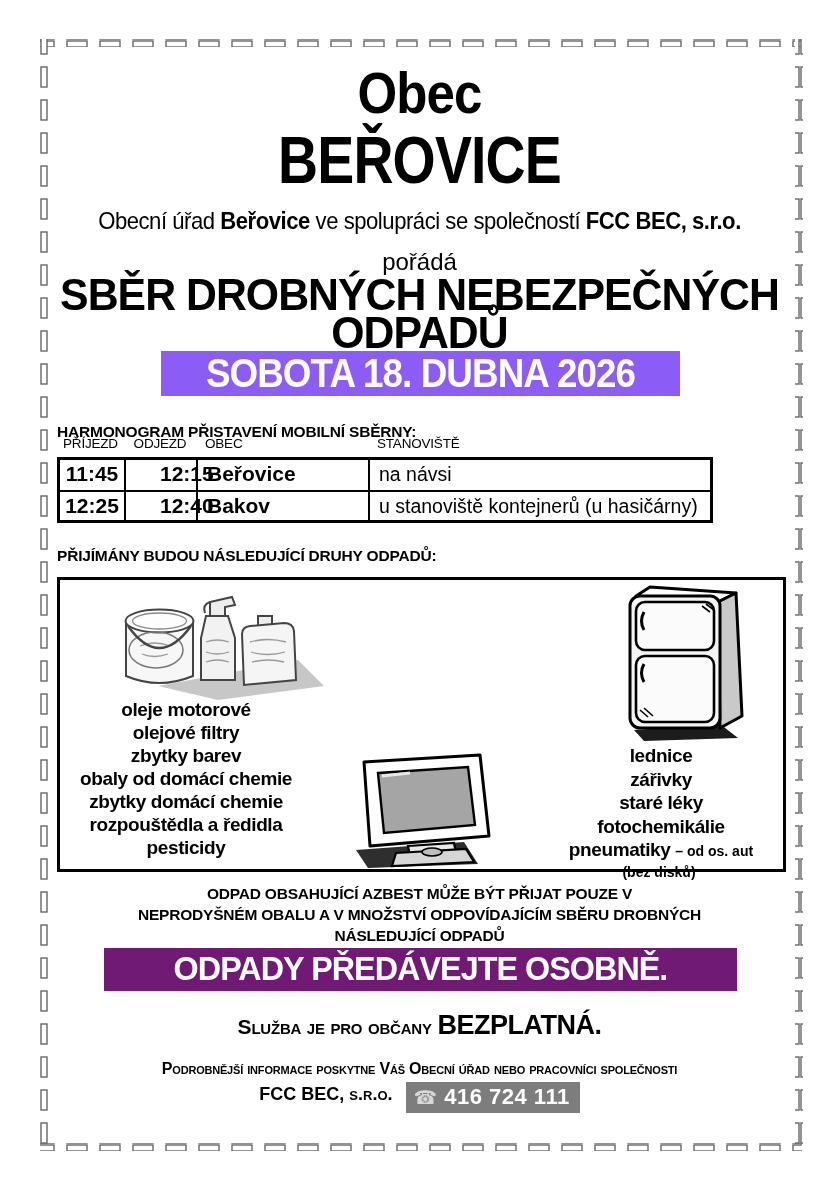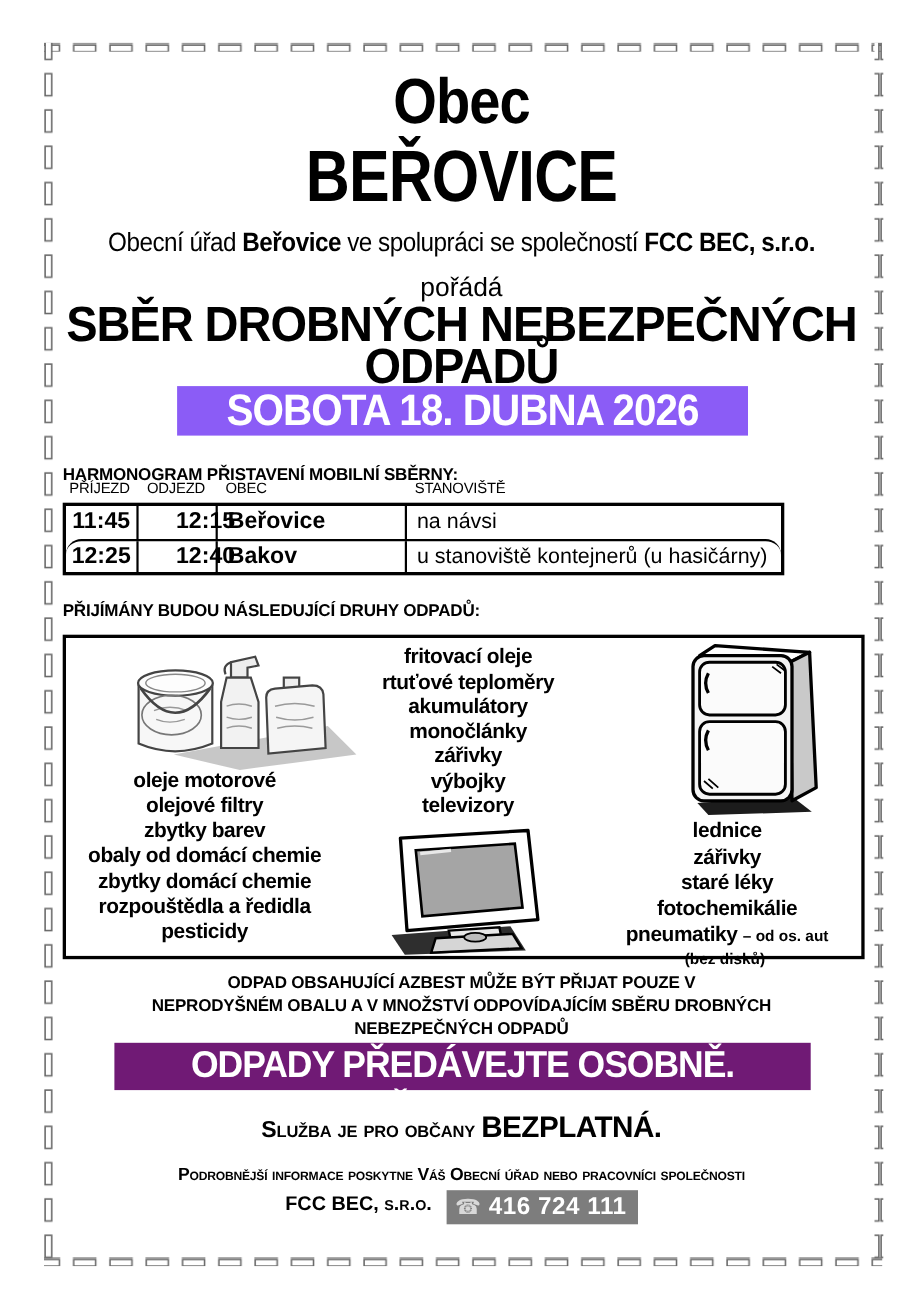--- a/index.html
+++ b/index.html
@@ -38,21 +38,21 @@
 
   
   .tbl{left:57px;top:436px;width:656px;}
   .tbl-head{display:flex;height:21px;font-size:13.5px;letter-spacing:-.2px;}
   .tbl-head .h1{width:67px;text-align:center;}
   .tbl-head .h2{width:72px;text-align:center;}
   .tbl-head .h3{width:172px;padding-left:9px;}
   .tbl-head .h4{flex:1;padding-left:9px;}
   .tbl-body{border:3px solid #000;}
   .tbl-row{display:flex;height:30px;align-items:center;}
-  .tbl-row + .tbl-row{border-top:2px solid #000;border-radius:14px;}
+  .tbl-row + .tbl-row{border-top:2px solid #000;}
   .c1{width:64px;text-align:center;font-weight:bold;font-size:21px;}
   .c2{width:72px;text-align:center;font-weight:bold;font-size:21px;border-left:2px solid #000;height:100%;line-height:28px;padding-left:34px;}
   .c3{width:172px;padding-left:9px;font-weight:bold;font-size:21px;border-left:2px solid #000;height:100%;line-height:28px;}
   .c4{flex:1;padding-left:9px;font-size:19.5px;border-left:2px solid #000;height:100%;line-height:28px;}
   .c1{height:100%;line-height:28px;}
 
   
   .waste-box{left:57px;top:577px;width:729px;height:295px;border:3px solid #000;}
   .clip{position:absolute;}
   .clip-chem{left:38px;top:10px;}
@@ -175,29 +175,20 @@
     <div class="wlist wlist-left">
       <div>oleje motorové</div>
       <div>olejové filtry</div>
       <div>zbytky barev</div>
       <div>obaly od domácí chemie</div>
       <div>zbytky domácí chemie</div>
       <div>rozpouštědla a ředidla</div>
       <div>pesticidy</div>
     </div>
 
-    <div class="wlist wlist-mid">
-      <div>fritovací oleje</div>
-      <div>rtuťové teploměry</div>
-      <div>akumulátory</div>
-      <div>monočlánky</div>
-      <div>zářivky</div>
-      <div>výbojky</div>
-      <div>televizory</div>
-    </div>
 
     <svg class="clip clip-crt" width="148" height="118" viewBox="0 0 148 118">
       <path d="M4 98 L112 90 L126 112 L16 116 Z" fill="#2e2e2e"></path>
       <polygon points="12,10 128,3 137,84 18,94" fill="#ffffff" stroke="#000" stroke-width="3" stroke-linejoin="round"></polygon>
       <polygon points="26,21 116,15 123,73 32,81" fill="#a5a5a5" stroke="#000" stroke-width="2.4"></polygon>
       <path d="M30 24 L58 21" stroke="#e8e8e8" stroke-width="3" fill="none"></path>
       <polygon points="56,94 102,91 104,101 58,104" fill="#e8e8e8" stroke="#000" stroke-width="2.2"></polygon>
       <polygon points="44,101 114,97 122,110 40,114" fill="#d6d6d6" stroke="#000" stroke-width="2.2"></polygon>
       <ellipse cx="80" cy="100" rx="10" ry="4" fill="#bdbdbd" stroke="#000" stroke-width="1.6"></ellipse>
     </svg>
@@ -221,21 +212,21 @@
       <div>staré léky</div>
       <div>fotochemikálie</div>
       <div class="pneu"><span>pneumatiky </span><span class="small">– od os. aut</span></div>
       <div class="pneu-note">(bez disků)</div>
     </div>
   </div>
 
   <div class="abs ctr azbest">
     <div>ODPAD OBSAHUJÍCÍ AZBEST MŮŽE BÝT PŘIJAT POUZE V</div>
     <div>NEPRODYŠNÉM OBALU A V MNOŽSTVÍ ODPOVÍDAJÍCÍM SBĚRU DROBNÝCH</div>
-    <div>NEBEZPEČNÝCH ODPADŮ</div>
+    <div>NÁSLEDUJÍCÍ ODPADŮ</div>
   </div>
 
   <div class="abs handover-banner">
     <span class="sx sx95 txt">ODPADY PŘEDÁVEJTE OSOBNĚ. DĚKUJEME.</span>
   </div>
 
   <div class="abs ctr free">
     <span class="sc">Služba je pro občany </span>
     <span class="big">BEZPLATNÁ.</span>
   </div>

